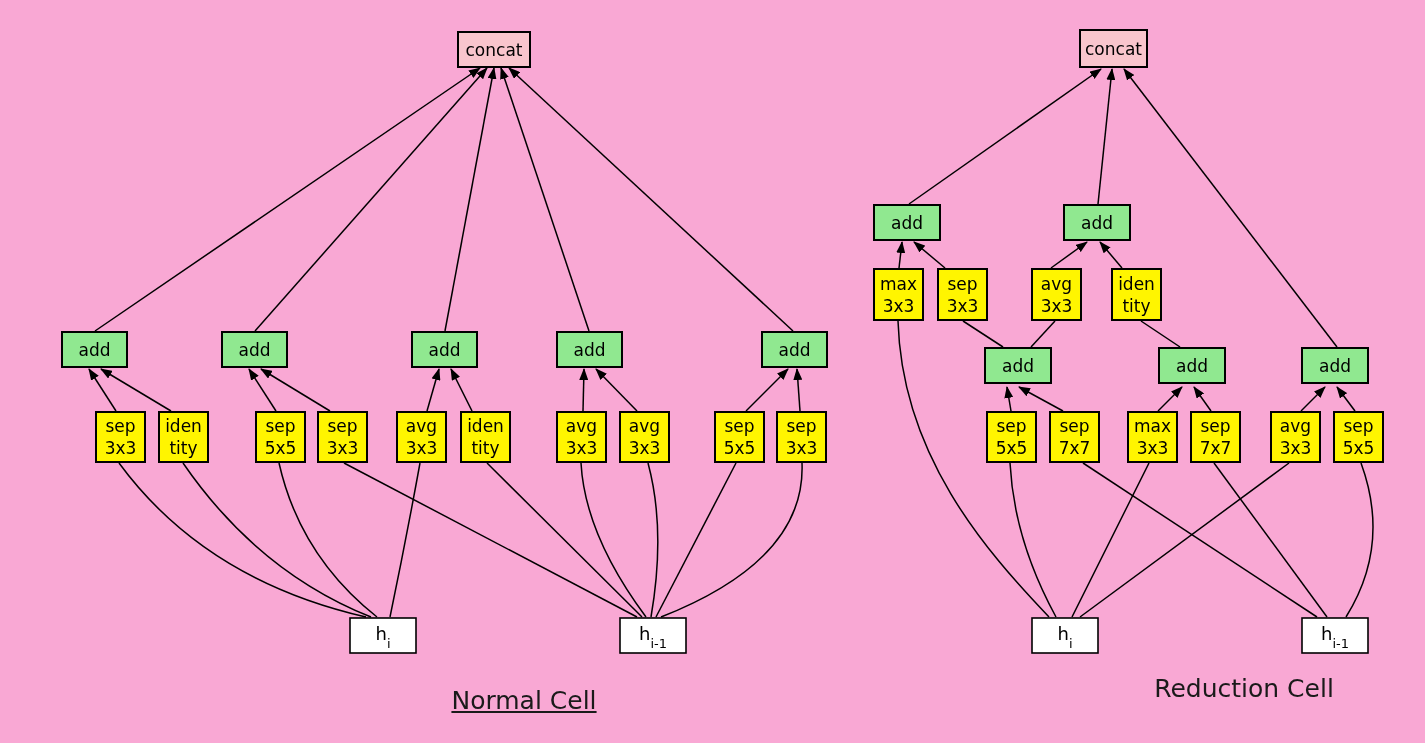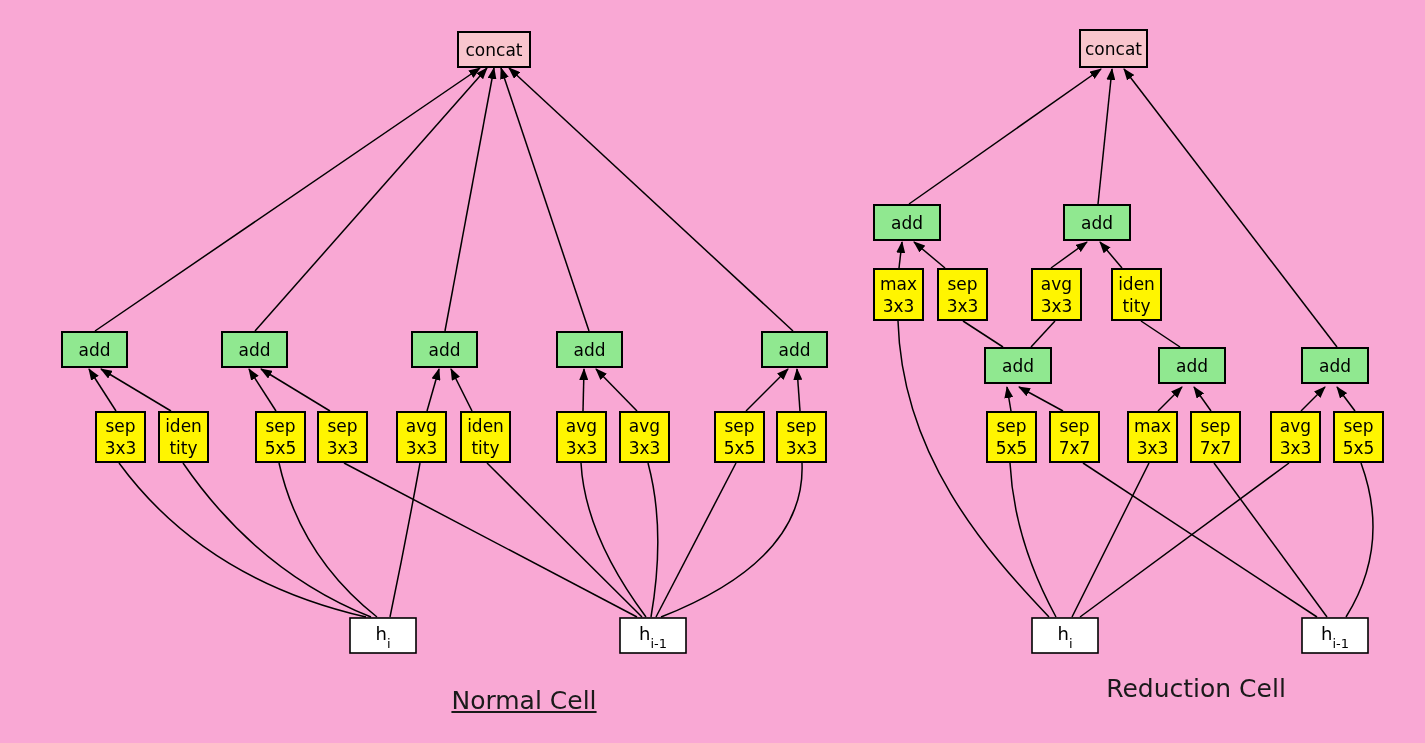--- a/index.html
+++ b/index.html
@@ -214,14 +214,14 @@
           <rect x="1032" y="618" width="66" height="35" fill="#FFFFFF" class="box input"></rect>
           <text x="1065" text-anchor="middle" y="639.5" font-size="18"><tspan>h</tspan><tspan font-size="13" dy="8">i</tspan></text>
         </g>
         <g>
           <rect x="1302" y="618" width="66" height="35" fill="#FFFFFF" class="box input"></rect>
           <text x="1335" text-anchor="middle" y="639.5" font-size="18"><tspan>h</tspan><tspan font-size="13" dy="8">i-1</tspan></text>
         </g>
       </g>
     </svg>
   <div class="cell-title" style="left: 524px; top: 686px; text-decoration: underline;">Normal Cell</div>
-  <div class="cell-title" style="left: 1196px; top: 674px;">Reduction Cell</div>
+  <div class="cell-title" style="left: 1244px; top: 674px;">Reduction Cell</div>
 </div>
 
 </body></html>

